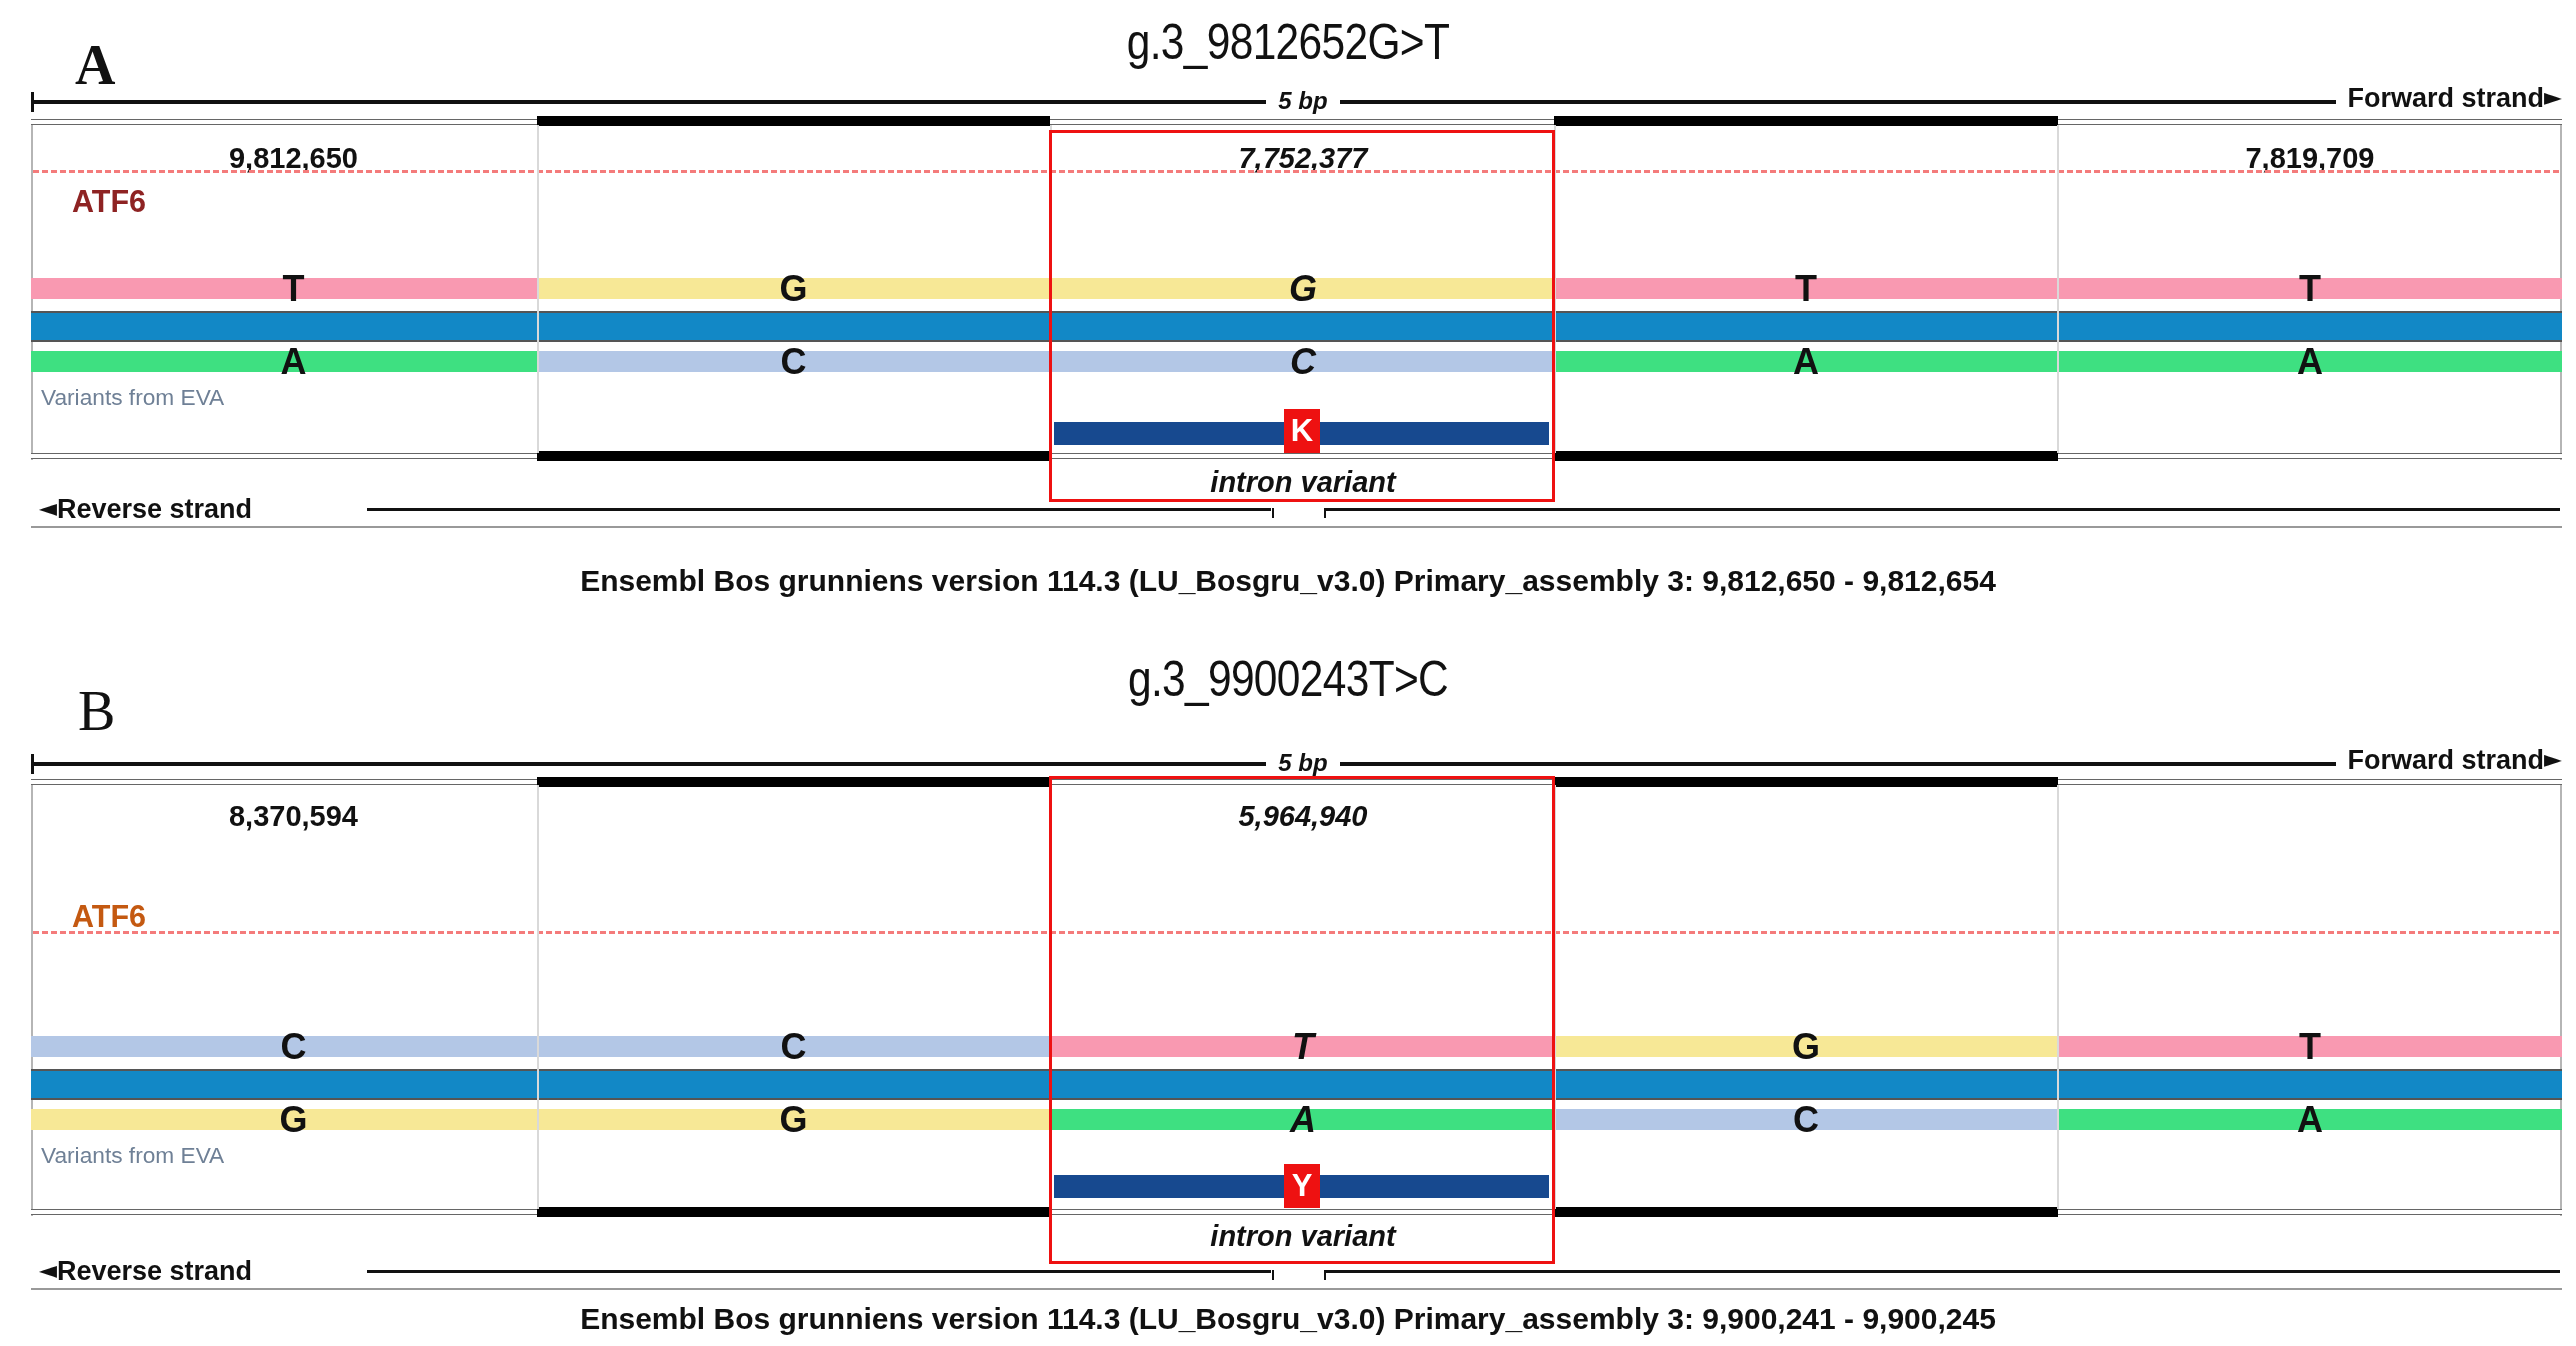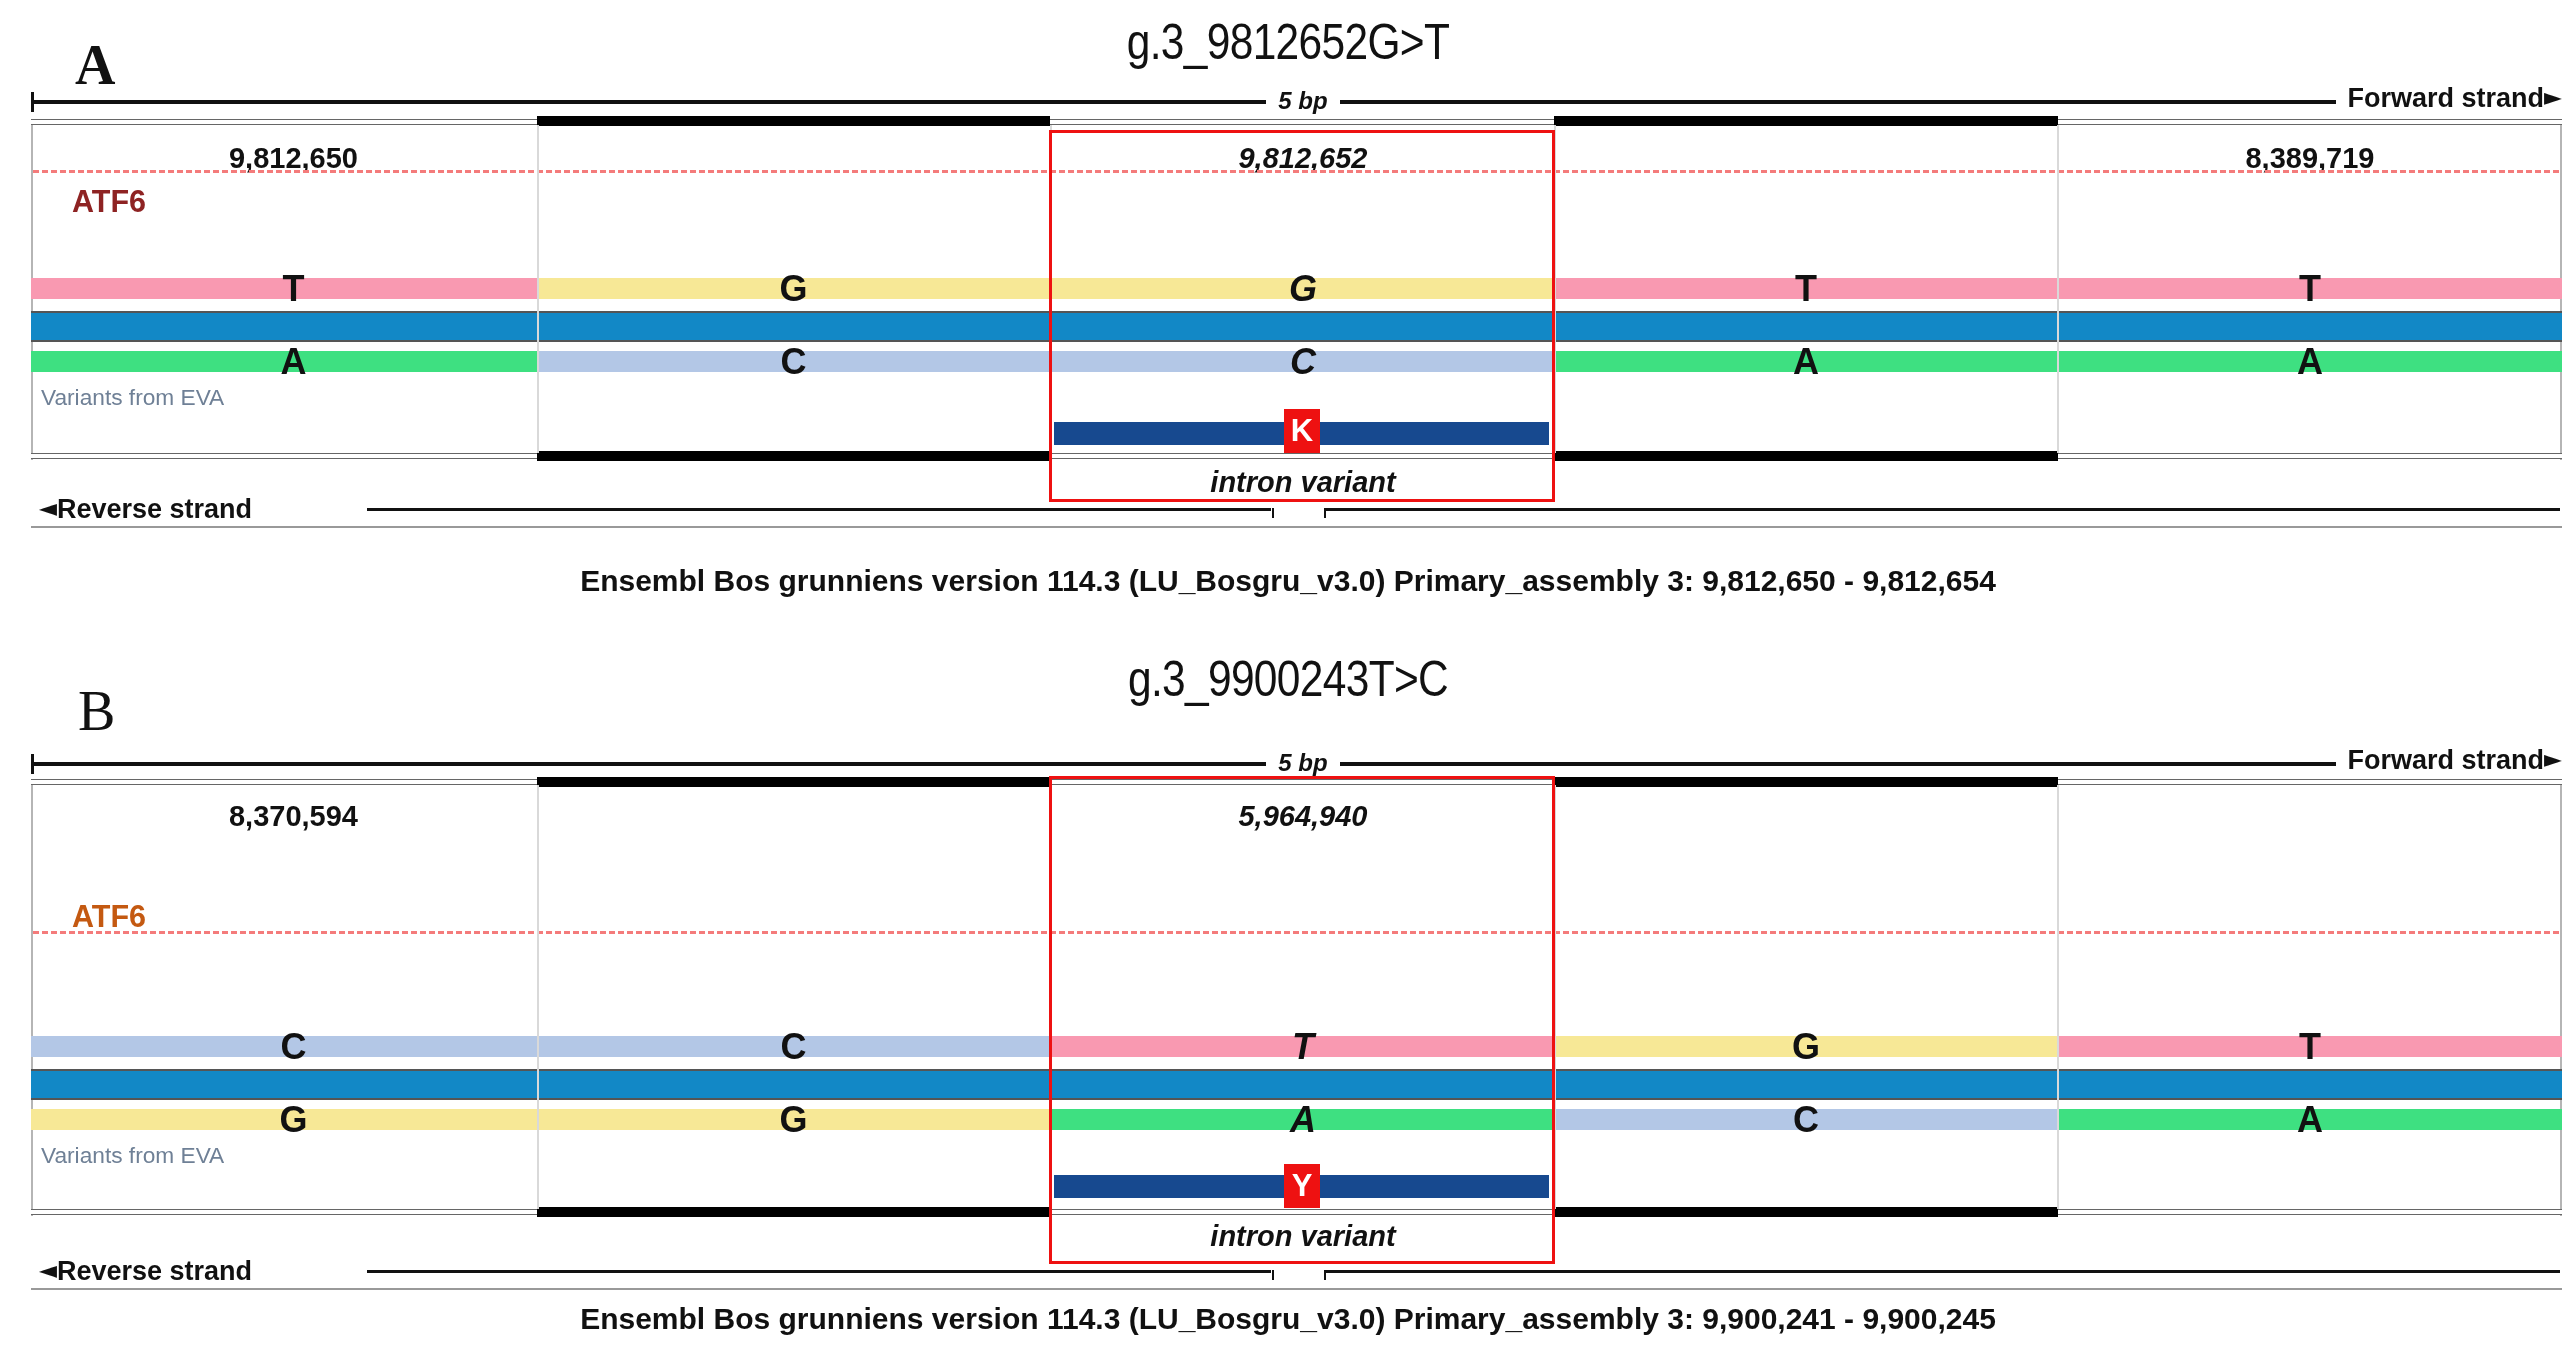--- a/index.html
+++ b/index.html
@@ -126,22 +126,22 @@
     <div class="frame-v v-left"></div>
     <div class="frame-v v-right"></div>
     <div class="black-seg seg-top c2"></div>
     <div class="black-seg seg-top c4"></div>
     <div class="vsep s1"></div>
     <div class="vsep s2"></div>
     <div class="vsep s3"></div>
     <div class="vsep s4"></div>
 
     <div class="pos c1">9,812,650</div>
-    <div class="pos c3">9,812,652</div>
-    <div class="pos c5">8,389,719</div>
+    <div class="pos c3">7,752,377</div>
+    <div class="pos c5">7,819,709</div>
 
     <div class="dash-line" title="ATF6" style="color: rgb(244, 123, 123);"></div>
     <div class="gene-label" style="color: rgb(142, 35, 35);">ATF6</div>
 
     <div class="row row-fwd">
       <div class="cell c1" style="background-color: rgb(249, 153, 177);">
           <span>T</span>
         </div>
       <div class="cell c2" style="background-color: rgb(247, 232, 150);">
           <span>G</span>

